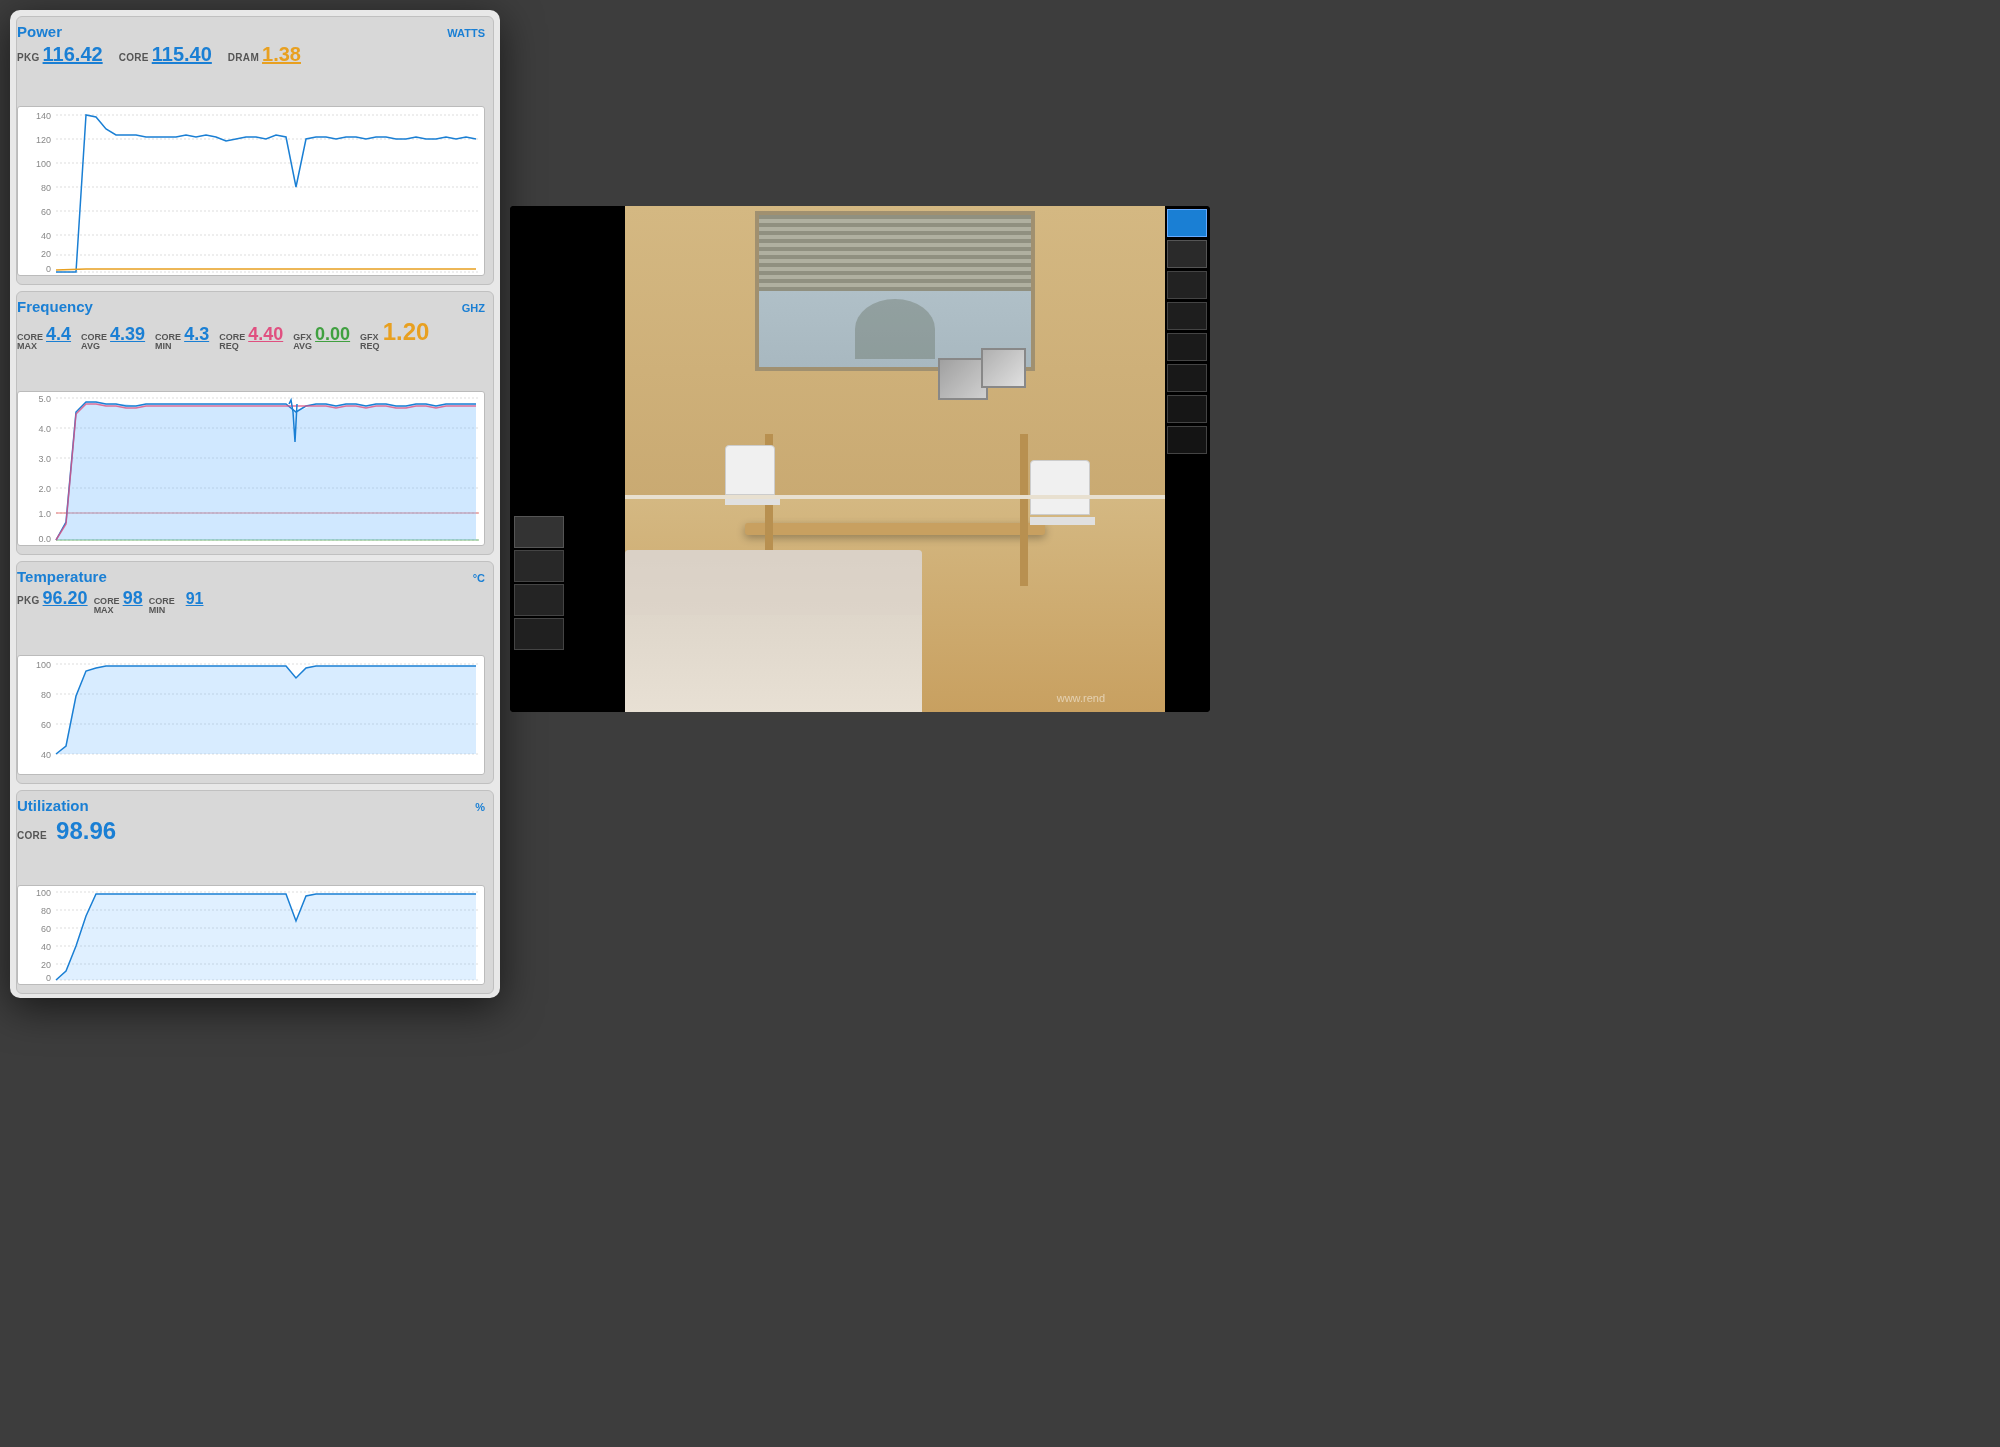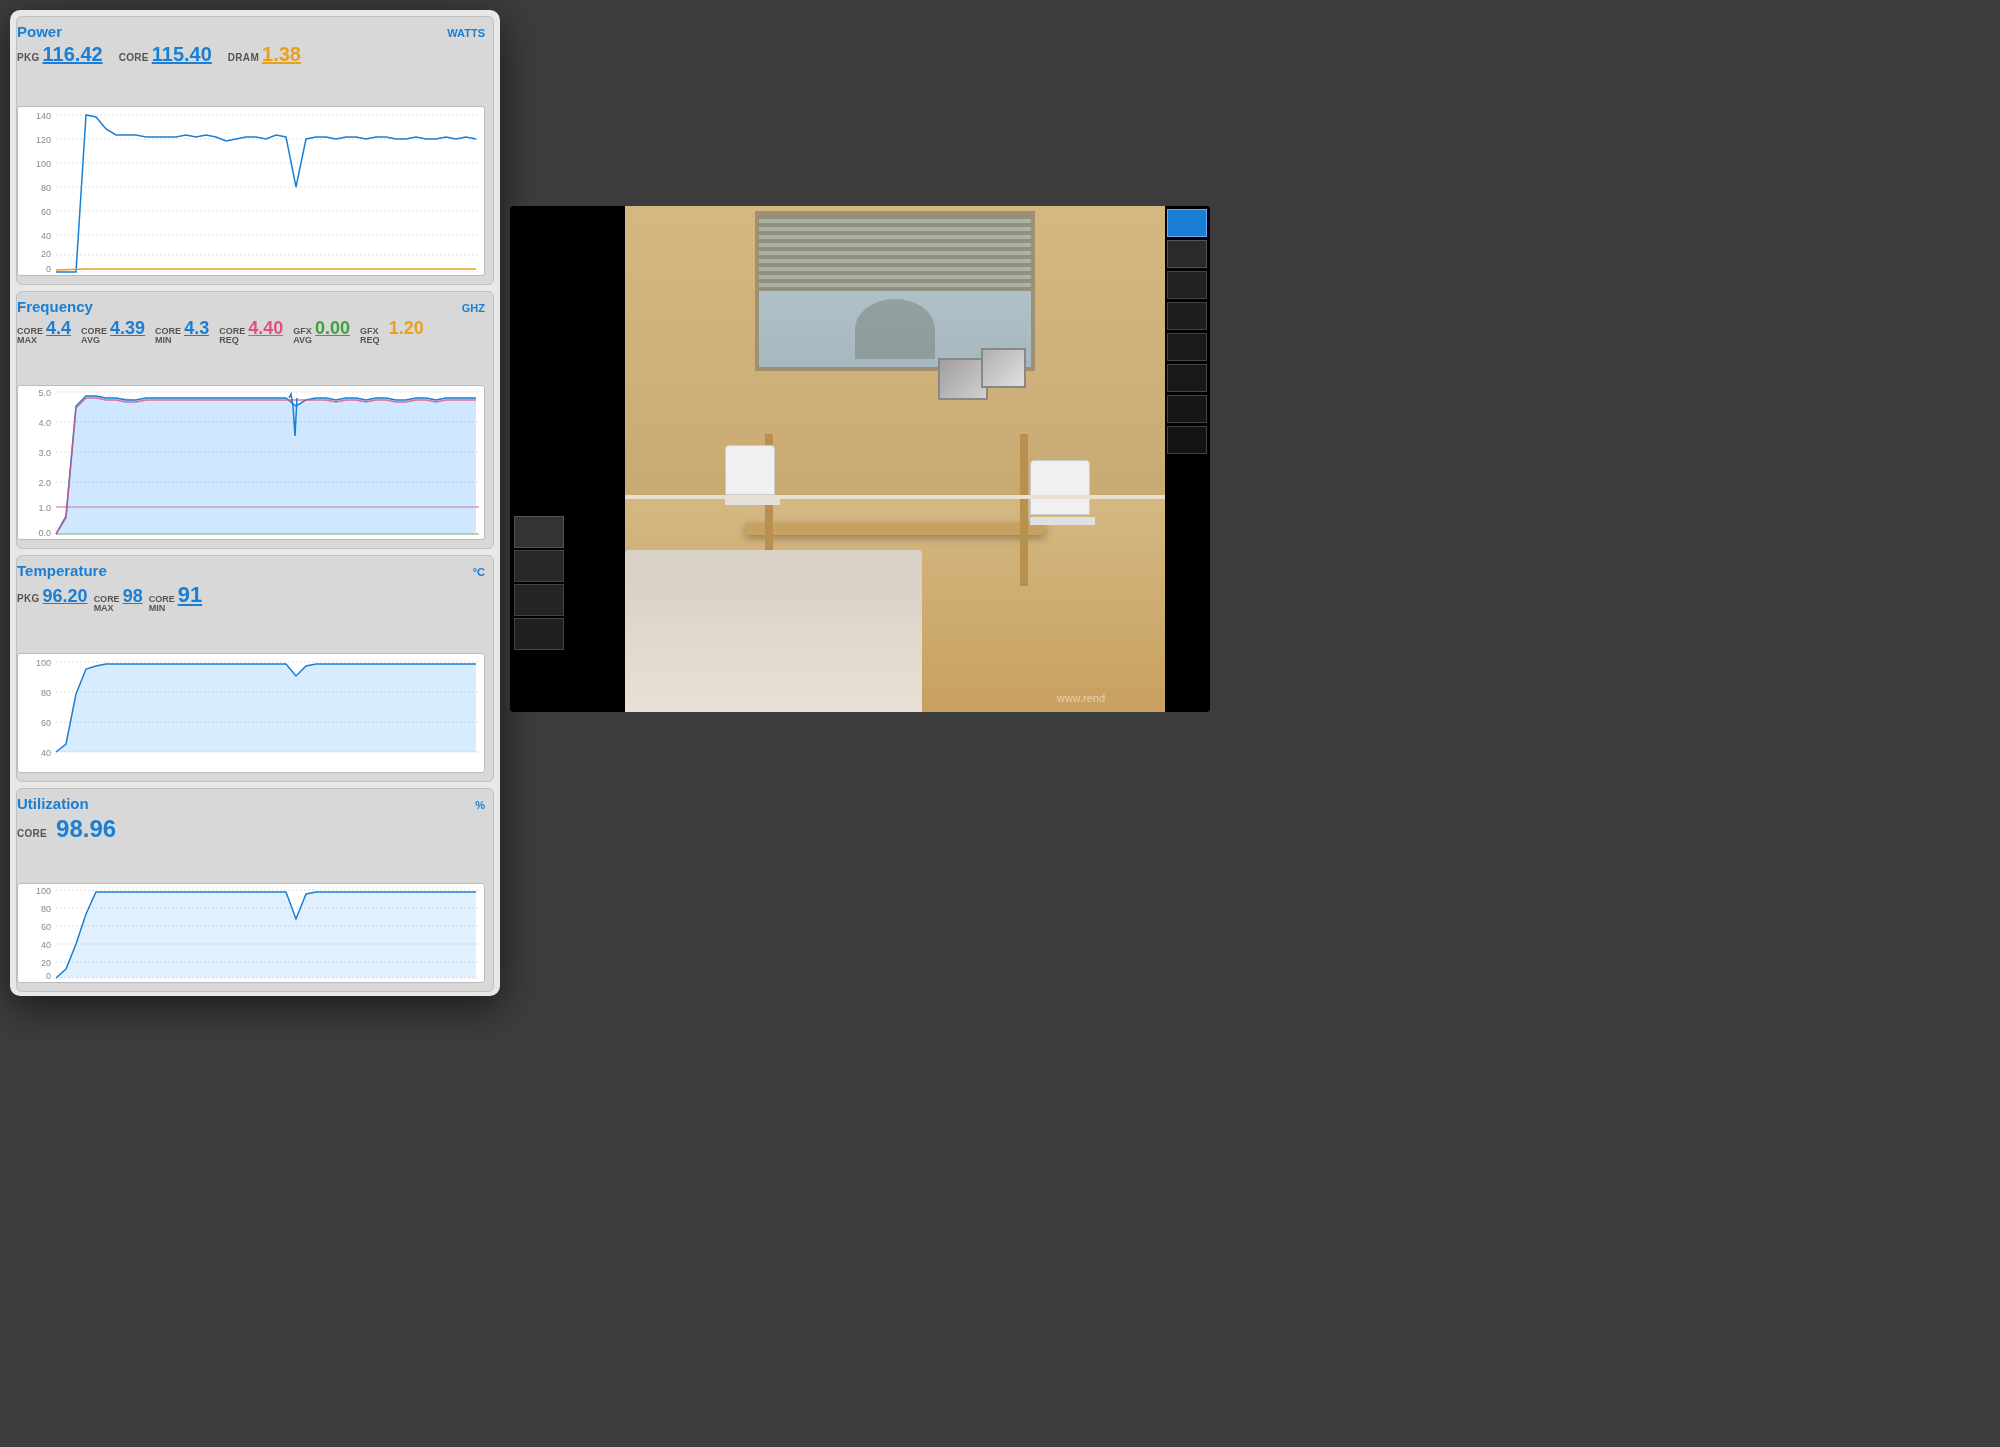--- a/index.html
+++ b/index.html
@@ -246,21 +246,21 @@
           <span class="stat-small-label">GFX</span>
           <span class="stat-small-label">AVG</span>
         </div>
         <span class="stat-small-value green" style="font-size:18px; margin-left:3px; text-decoration:underline; text-decoration-color:#40a040;">0.00</span>
       </div>
       <div class="stat-group">
         <div style="display:flex;flex-direction:column;align-items:flex-start;">
           <span class="stat-small-label">GFX</span>
           <span class="stat-small-label">REQ</span>
         </div>
-        <span class="stat-small-value orange" style="font-size:18px; margin-left:9px; text-decoration-color:#e8a020;">1.20</span>
+        <span class="stat-small-value orange" style="font-size:24px; margin-left:3px; text-decoration-color:#e8a020;">1.20</span>
       </div>
     </div>
     <div class="chart-area" style="height:155px;">
       <svg class="chart-svg" width="100%" height="155" viewBox="0 0 460 155">
 
         <text x="30" y="10" font-size="9" fill="#888" text-anchor="end">5.0</text>
         <text x="30" y="40" font-size="9" fill="#888" text-anchor="end">4.0</text>
         <text x="30" y="70" font-size="9" fill="#888" text-anchor="end">3.0</text>
         <text x="30" y="100" font-size="9" fill="#888" text-anchor="end">2.0</text>
         <text x="30" y="125" font-size="9" fill="#888" text-anchor="end">1.0</text>
@@ -303,21 +303,21 @@
           <span class="stat-small-label">CORE</span>
           <span class="stat-small-label">MAX</span>
         </div>
         <span class="stat-small-value blue" style="font-size:18px; margin-left:3px; text-decoration:underline; text-decoration-color:#1a7fd4;">98</span>
       </div>
       <div class="stat-group">
         <div style="display:flex;flex-direction:column;align-items:flex-start;">
           <span class="stat-small-label">CORE</span>
           <span class="stat-small-label">MIN</span>
         </div>
-        <span class="stat-small-value blue" style="font-size:22px; margin-left:3px; text-decoration:underline; text-decoration-color:#1a7fd4;">91</span>
+        <span class="stat-small-value blue" style="font-size:16px; margin-left:11px; text-decoration:underline; text-decoration-color:#1a7fd4;">91</span>
       </div>
     </div>
     <div class="chart-area" style="height:120px;">
       <svg class="chart-svg" width="100%" height="120" viewBox="0 0 460 120">
 
         <text x="30" y="12" font-size="9" fill="#888" text-anchor="end">100</text>
         <text x="30" y="42" font-size="9" fill="#888" text-anchor="end">80</text>
         <text x="30" y="72" font-size="9" fill="#888" text-anchor="end">60</text>
         <text x="30" y="102" font-size="9" fill="#888" text-anchor="end">40</text>
 

